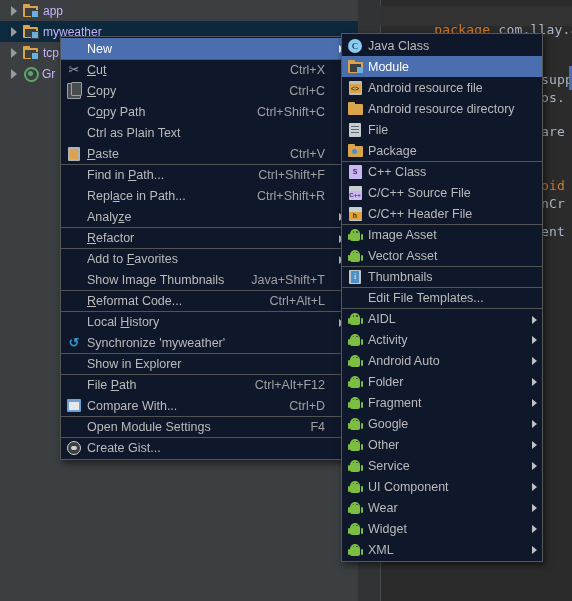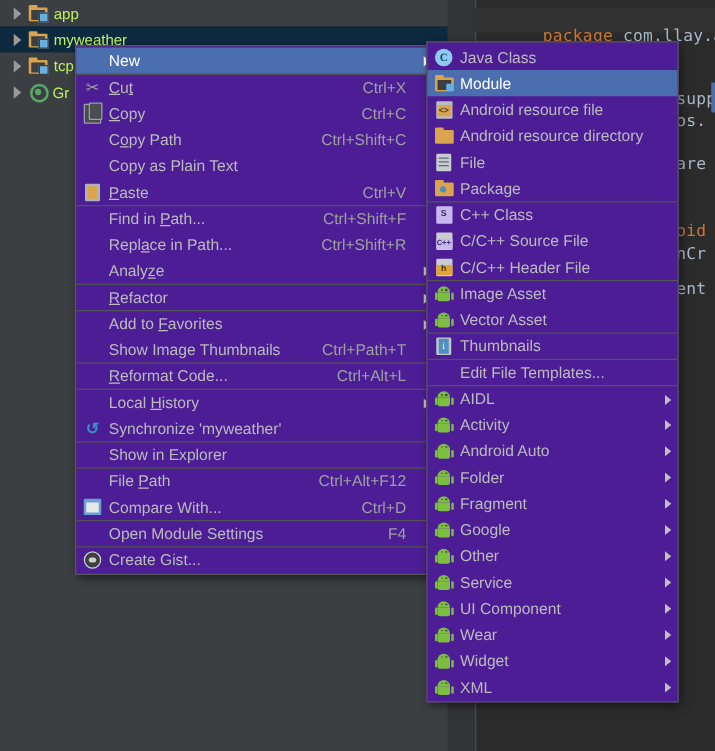--- a/index.html
+++ b/index.html
@@ -72,21 +72,21 @@
   .tree-arrow::after {
     content: "";
     position: absolute;
     left: 2px; top: 1px;
     border-left: 6px solid #9a9a9a;
     border-top: 5px solid transparent;
     border-bottom: 5px solid transparent;
   }
   .tree-label {
     font-size: 12px;
-    color: #bef264;
+    color: #c4b5fd;
     margin-left: 4px;
     white-space: nowrap;
   }
 
   
   .ic-folder-mod {
     width: 16px; height: 14px; position: relative; flex: none;
   }
   .ic-folder-mod .body {
     position: absolute; left: 0; top: 2px; width: 15px; height: 11px;
@@ -114,21 +114,21 @@
   }
   .ic-gradle::after {
     content: ""; position: absolute; left: 5px; top: 5px;
     width: 5px; height: 5px; border-radius: 50%;
     background: #59a869;
   }
 
   
   .menu {
     position: absolute;
-    background: #4c1d95;
+    background: #0f172a;
     border: 1px solid #555759;
     box-shadow: 2px 3px 7px rgba(0,0,0,0.55);
     padding: 1px 0;
     box-sizing: border-box;
   }
   #main-menu { left: 60px; top: 36px; width: 290px; }
   #sub-menu  { left: 341px; top: 33px; width: 202px; }
 
   .mi {
     position: relative;
@@ -403,21 +403,21 @@
 
     <div class="mi">
       <span class="icoslot"></span>
       <span class="label">C<u>o</u>py Path</span>
       <span class="accel">Ctrl+Shift+C</span>
       <span class="arrow"></span>
     </div>
 
     <div class="mi">
       <span class="icoslot"></span>
-      <span class="label">Copy as Plain Text</span>
+      <span class="label">Ctrl as Plain Text</span>
       <span class="accel"></span>
       <span class="arrow"></span>
     </div>
 
     <div class="mi">
       <span class="icoslot">
           <span class="i i-paste"></span>
         </span>
       <span class="label"><u>P</u>aste</span>
       <span class="accel">Ctrl+V</span>
@@ -455,21 +455,21 @@
     <div class="mi sep-above">
       <span class="icoslot"></span>
       <span class="label">Add to <u>F</u>avorites</span>
       <span class="accel"></span>
       <span class="arrow on"></span>
     </div>
 
     <div class="mi">
       <span class="icoslot"></span>
       <span class="label">Show Image Thumbnails</span>
-      <span class="accel">Ctrl+Path+T</span>
+      <span class="accel">Java+Shift+T</span>
       <span class="arrow"></span>
     </div>
 
     <div class="mi sep-above">
       <span class="icoslot"></span>
       <span class="label"><u>R</u>eformat Code...</span>
       <span class="accel">Ctrl+Alt+L</span>
       <span class="arrow"></span>
     </div>
 

